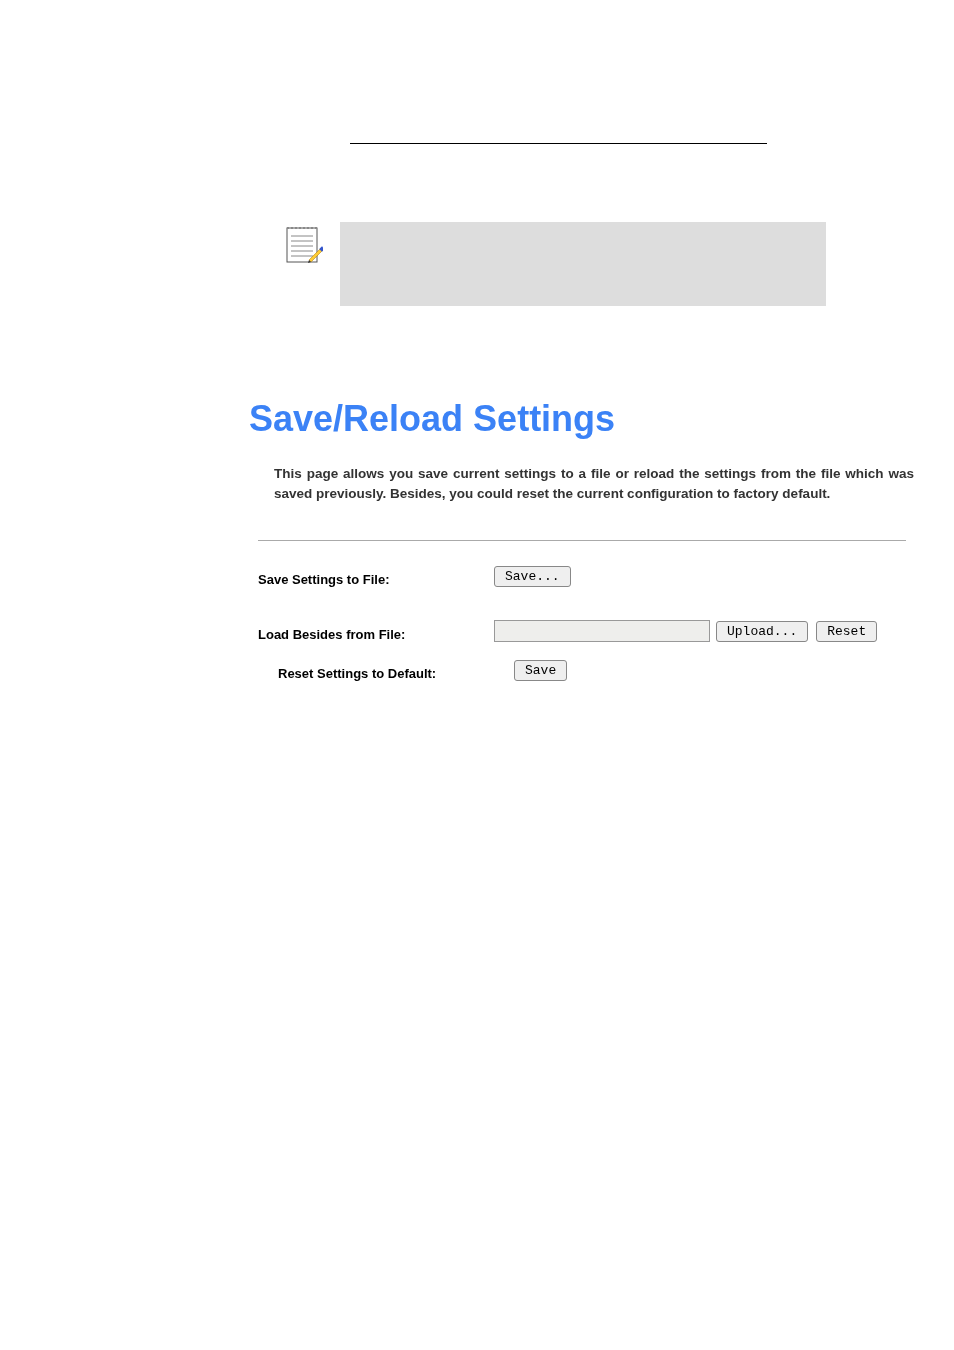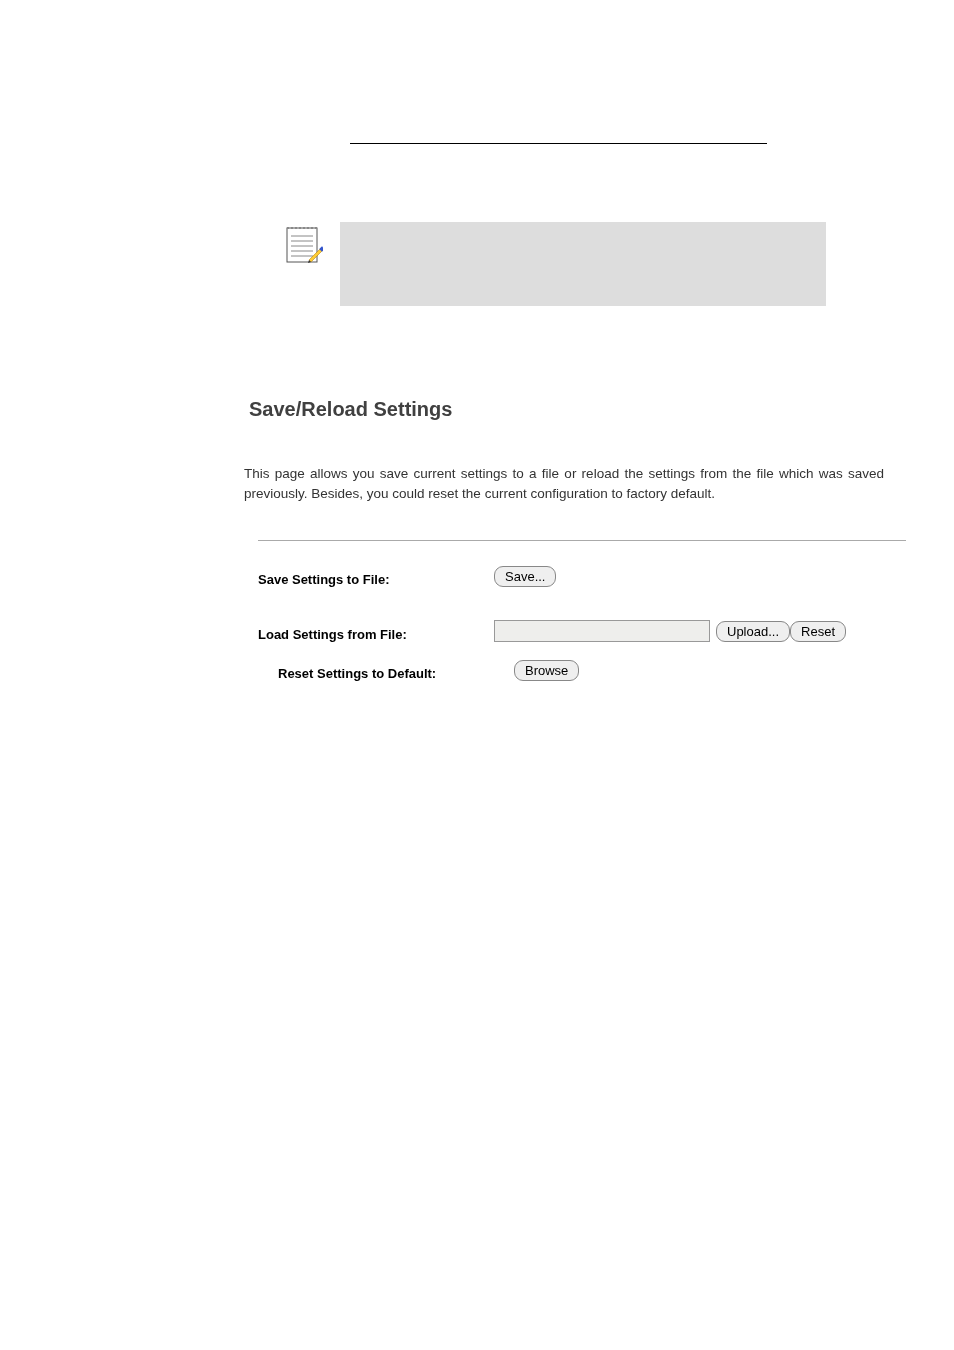--- a/index.html
+++ b/index.html
@@ -34,34 +34,35 @@
       left: 340px;
       top: 222px;
       width: 486px;
       height: 84px;
       background: #dddddd;
     }
     .page-title {
       position: absolute;
       left: 249px;
       top: 398px;
-      font-size: 20px;
+      font-size: 36px;
       font-weight: bold;
-      color: #404040;
+      color: #3b82f6;
       letter-spacing: 0px;
     }
     .description {
       position: absolute;
-      left: 244px;
+      left: 274px;
       top: 464px;
       width: 640px;
       font-size: 13.5px;
       color: #333;
       line-height: 1.45;
       text-align: justify;
+      font-weight: bold;
     }
     .hr-line {
       position: absolute;
       left: 258px;
       top: 540px;
       width: 648px;
       border-top: 1px solid #aaa;
     }
     .row {
       position: absolute;
@@ -72,28 +73,28 @@
     .row-save { top: 566px; }
     .row-load { top: 620px; }
     .row-reset { top: 660px; padding-left: 20px; }
     .row-label {
       font-size: 13px;
       font-weight: bold;
       color: #000;
       width: 236px;
     }
     .btn {
-      font-family: Liberation Sans, sans-serif;
+      font-family: Liberation Mono, monospace;
       font-size: 13px;
       padding: 2px 10px;
       background: #efefef;
       border: 1px solid #888;
-      border-radius: 9px;
+      border-radius: 3px;
       cursor: pointer;
-      margin-right: 0;
+      margin-right: 8px;
     }
     .file-input {
       width: 216px;
       height: 22px;
       background: #eeeeec;
       border: 1px solid #999;
       font-size: 13px;
       padding: 0 4px;
       margin-right: 6px;
     }
@@ -127,24 +128,24 @@
   <div class="description">This page allows you save current settings to a file or reload the settings from the file which was saved previously. Besides, you could reset the current configuration to factory default.</div>
 
   <div class="hr-line"></div>
 
   <div class="row row-save">
     <span class="row-label">Save Settings to File:</span>
     <button class="btn">Save...</button>
   </div>
 
   <div class="row row-load">
-    <span class="row-label">Load Settings from File:</span>
+    <span class="row-label">Load Besides from File:</span>
     <input type="text" class="file-input" readonly="" value="" style="">
     <button class="btn">Upload...</button>
     <button class="btn">Reset</button>
   </div>
 
   <div class="row row-reset">
     <span class="row-label">Reset Settings to Default:</span>
-    <button class="btn">Browse</button>
+    <button class="btn">Save</button>
   </div>
 
 </div>
 
 </body></html>

